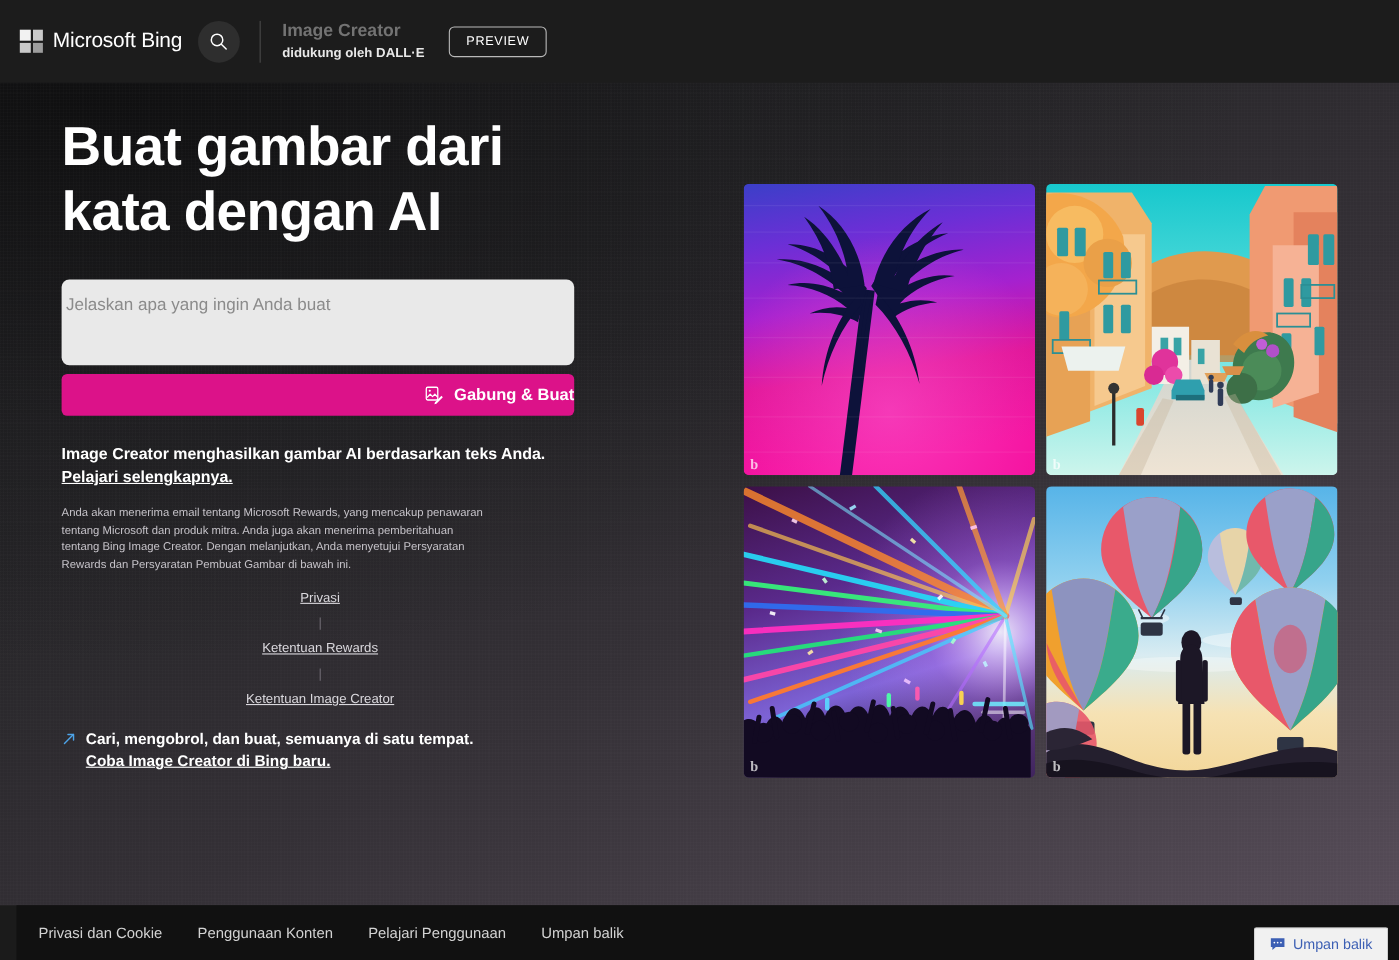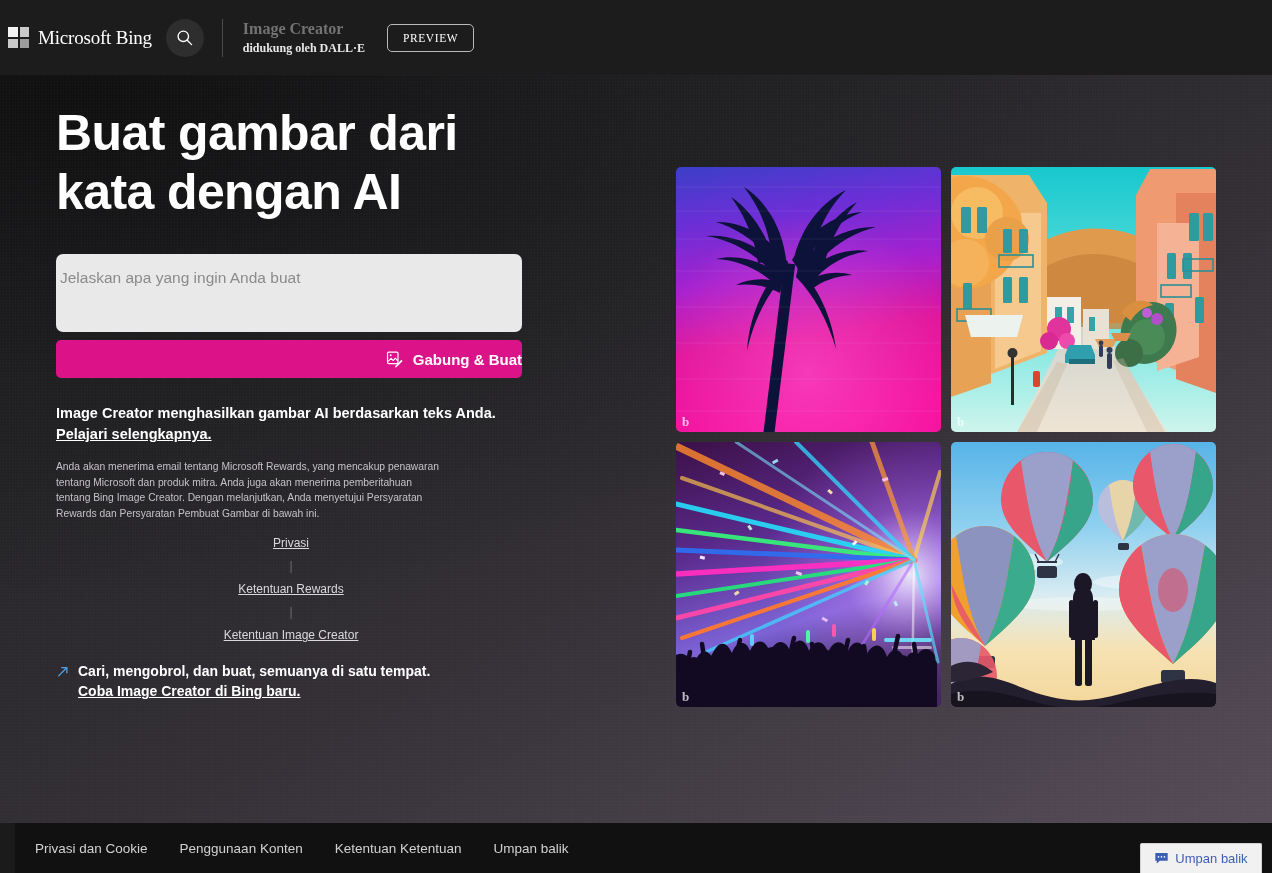--- a/index.html
+++ b/index.html
@@ -20,23 +20,22 @@
 
   
   .header {
     position: absolute;
     top: 0; left: 0;
     width: 1272px;
     height: 75px;
     background: #1c1c1c;
     display: flex;
     align-items: center;
-    padding-left: 8px;
+    padding-left: 18px;
     z-index: 30;
-    font-family: Liberation Serif, serif;
   }
 
   .ms-logo-group {
     display: flex;
     align-items: center;
     gap: 9px;
     text-decoration: none;
     color: #fff;
   }
 
@@ -718,21 +717,21 @@
         <rect x="142" y="158" width="5" height="38" rx="2.5"></rect>
       </g>
     </svg>
     <span class="watermark">b</span>
   </div>
 </div>
 
 <div class="footer">
   <a href="#">Privasi dan Cookie</a>
   <a href="#">Penggunaan Konten</a>
-  <a href="#">Ketentuan Ketentuan</a>
+  <a href="#">Pelajari Penggunaan</a>
   <a href="#">Umpan balik</a>
 </div>
 
 <div class="feedback-fab">
   <svg width="15" height="15" viewBox="0 0 16 16">
     <path d="M1.4 2.2h13.2v8.3H6.2L2.9 13.4v-2.9H1.4z" fill="#3c5fb4"></path>
     <g fill="#ffffff">
       <circle cx="4.8" cy="6.3" r="0.85"></circle>
       <circle cx="8" cy="6.3" r="0.85"></circle>
       <circle cx="11.2" cy="6.3" r="0.85"></circle>

